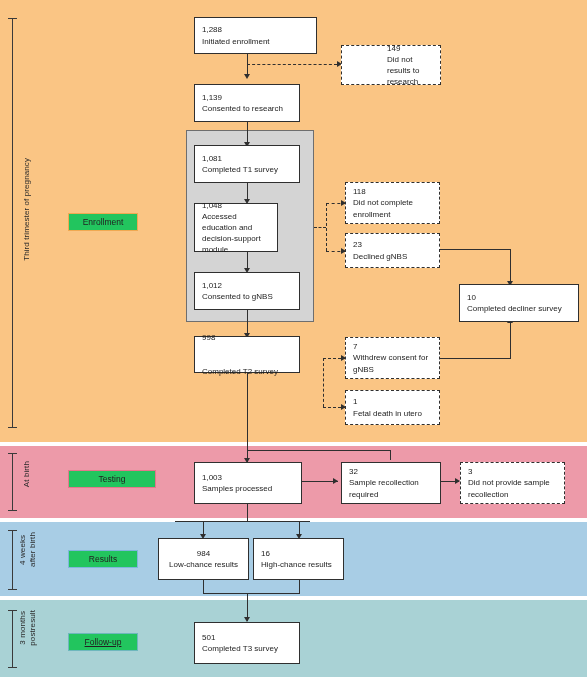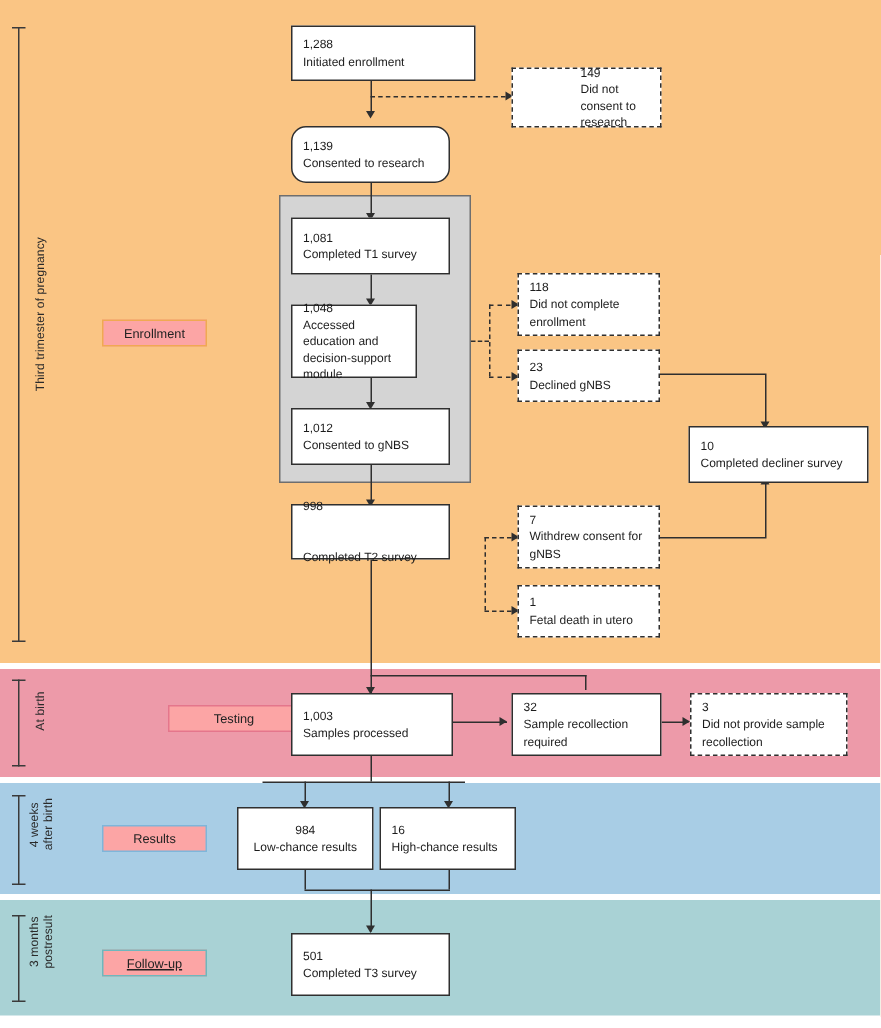--- a/index.html
+++ b/index.html
@@ -27,21 +27,21 @@
     font-size:8px;
     color:#2a2a2a;
     line-height:1.22;
     text-align:center;
     letter-spacing:.1px;
   }
 
   
   .chip{
     position:absolute;
-    background:#fca5a5;
+    background:#22c55e;
     border:1px solid #999;
     font-size:8.5px;
     color:#222;
     display:flex;align-items:center;justify-content:center;
     box-sizing:border-box;
   }
   .chip.enroll{border-color:#f0a952;}
   .chip.testing{border-color:#e4768c;}
   .chip.results{border-color:#7eb6da;}
   .chip.follow{border-color:#6eb7bd;}
@@ -116,21 +116,21 @@
   </div>
 
   <div class="bracket" style="left:8px;top:610px;height:58px;">
     <div class="vline"></div>
       <div class="cap t"></div>
       <div class="cap b"></div>
     <div class="bracket-label" style="top:0px;left:10px;"><span>3 months</span><br><span>postresult</span></div>
   </div>
 
   <div class="chip enroll" style="left:68px;top:213px;width:70px;height:18px;">Enrollment</div>
-  <div class="chip testing" style="left:68px;top:470px;width:88px;height:18px;margin-left:44px;">Testing</div>
+  <div class="chip testing" style="left:68px;top:470px;width:88px;height:18px;">Testing</div>
   <div class="chip results" style="left:68px;top:550px;width:70px;height:18px;">Results</div>
   <div class="chip follow" style="left:68px;top:633px;width:70px;height:18px;text-decoration:underline;">Follow-up</div>
 
   <div class="group-panel" style="left:186px;top:130px;width:128px;height:192px;"></div>
 
   <div class="ln v" style="left:247px;top:53px;height:22px;"></div>
   <div class="arw down" style="left:244px;top:74px;"></div>
 
   <div class="dl h" style="left:247px;top:64px;width:90px;"></div>
   <div class="arw right" style="left:337px;top:61px;"></div>
@@ -193,24 +193,24 @@
   <div class="ln v" style="left:247px;top:593px;height:28px;"></div>
   <div class="arw down" style="left:244px;top:617px;"></div>
 
   <div class="node" style="left:194px;top:17px;width:123px;height:37px;">
     <span class="n">1,288</span>
     <span class="t">Initiated enrollment</span>
   </div>
 
   <div class="node dashed" style="left:341px;top:45px;width:100px;height:40px;padding-left:45px;">
     <span class="n">149</span>
-    <span class="t">Did not consent to research</span>
-  </div>
-
-  <div class="node" style="left:194px;top:84px;width:106px;height:38px;border-radius:10px;">
+    <span class="t">Did not results to research</span>
+  </div>
+
+  <div class="node" style="left:194px;top:84px;width:106px;height:38px;">
     <span class="n">1,139</span>
     <span class="t">Consented to research</span>
   </div>
 
   <div class="node" style="left:194px;top:145px;width:106px;height:38px;">
     <span class="n">1,081</span>
     <span class="t">Completed T1 survey</span>
   </div>
 
   <div class="node" style="left:194px;top:203px;width:84px;height:49px;">

